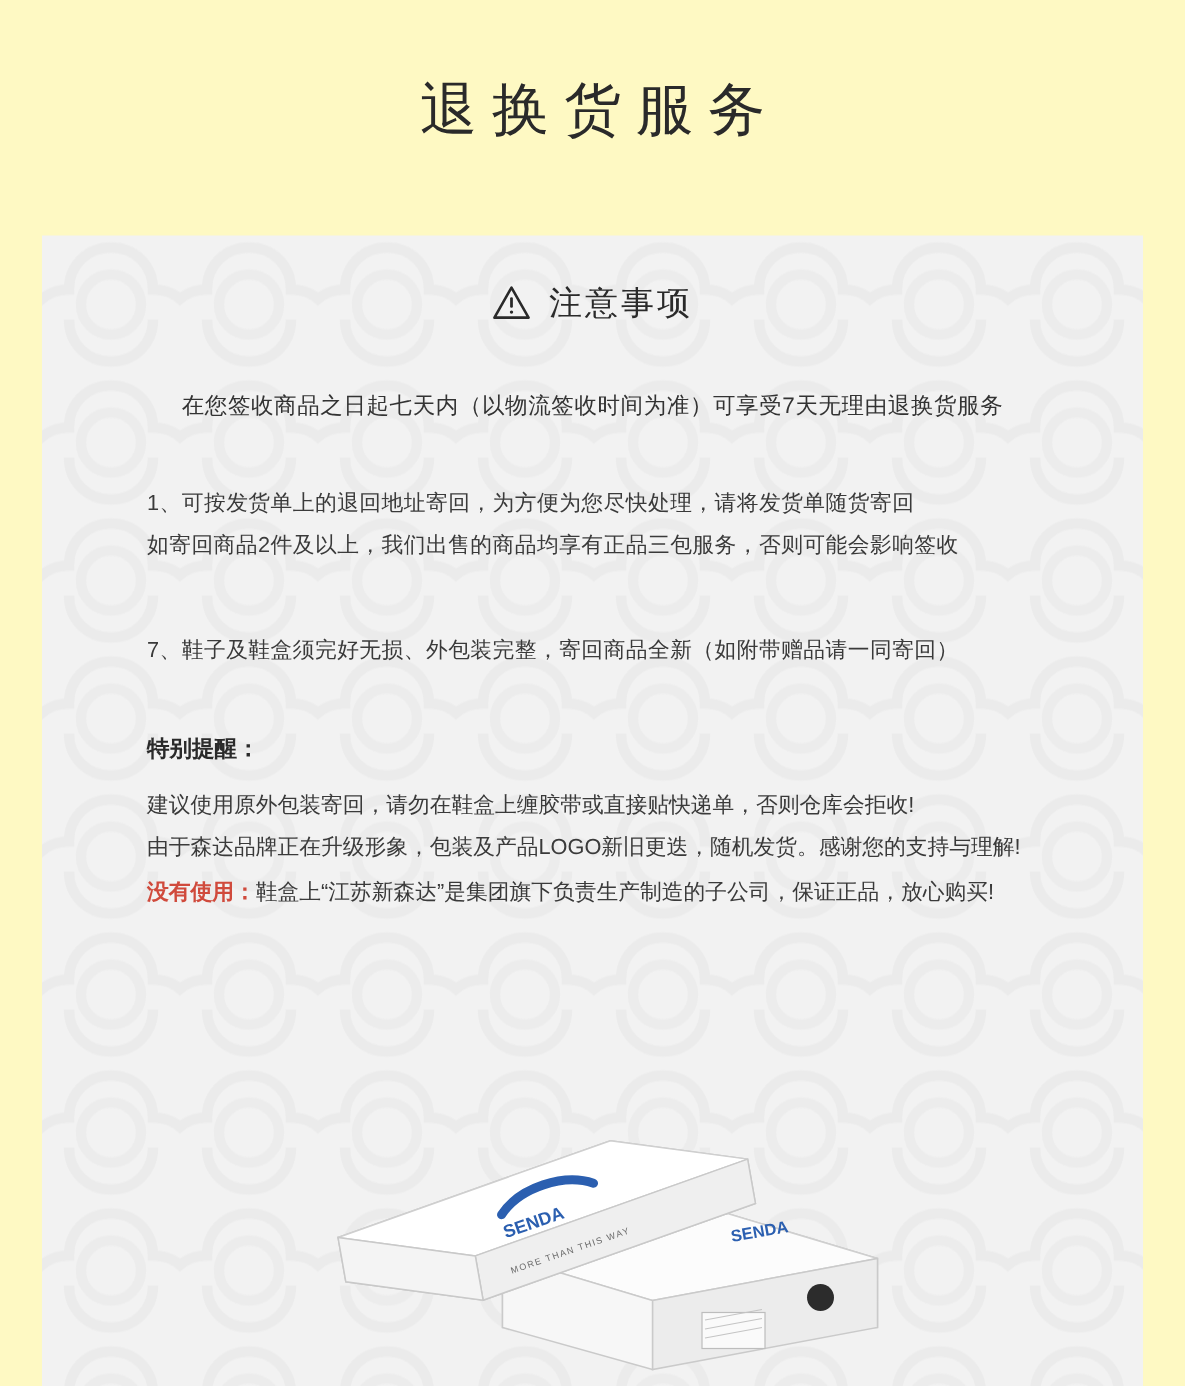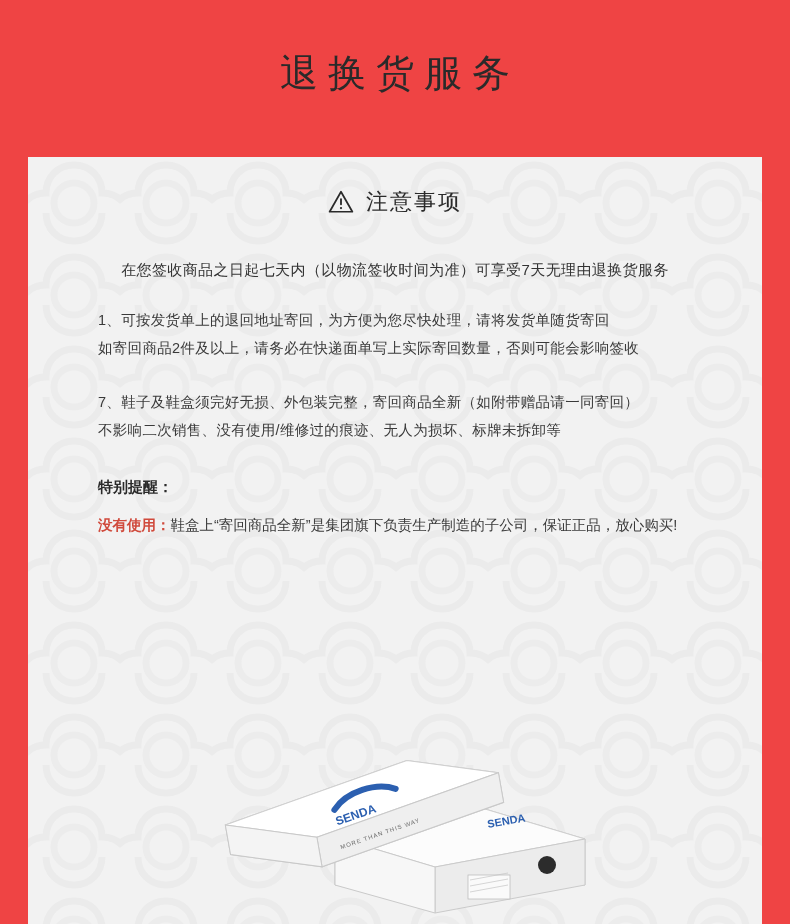--- a/index.html
+++ b/index.html
@@ -12,21 +12,21 @@
     background: #ffffff;
     font-family: "Liberation Sans", sans-serif;
     color: #333333;
     overflow: hidden;
   }
 
   .page {
     position: relative;
     width: 790px;
     height: 924px;
-    background: #ef4444;
+    background: #fef9c3;
   }
 
   
   .page-title {
     text-align: center;
     font-size: 38px;
     letter-spacing: 10px;
     color: #2a2a2a;
     font-weight: normal;
     padding-top: 48px;
@@ -81,21 +81,21 @@
   .lead {
     text-align: center;
     font-size: 15px;
     color: #333333;
     margin-top: 44px;
     letter-spacing: 0.4px;
   }
 
   
   .block {
-    margin-top: 26px;
+    margin-top: 42px;
     padding-left: 44px;
     padding-right: 30px;
   }
   .block .line {
     font-size: 14.5px;
     line-height: 28px;
     color: #3a3a3a;
     letter-spacing: 0.3px;
   }
   .block .line.first {
@@ -171,35 +171,36 @@
           <rect x="11.15" y="8.5" width="1.7" height="6.4" rx="0.8" fill="#2a2a2a"></rect>
           <circle cx="12" cy="17.6" r="1.05" fill="#2a2a2a"></circle>
         </svg>
         <span class="notice-title">注意事项</span>
       </div>
 
       <div class="lead">在您签收商品之日起七天内（以物流签收时间为准）可享受7天无理由退换货服务</div>
 
       <div class="block">
         <div class="line first">1、可按发货单上的退回地址寄回，为方便为您尽快处理，请将发货单随货寄回</div>
-        <div class="line">如寄回商品2件及以上，请务必在快递面单写上实际寄回数量，否则可能会影响签收</div>
+        <div class="line">如寄回商品2件及以上，我们出售的商品均享有正品三包服务，否则可能会影响签收</div>
       </div>
 
       <div class="block">
         <div class="line first">7、鞋子及鞋盒须完好无损、外包装完整，寄回商品全新（如附带赠品请一同寄回）</div>
-        <div class="line">不影响二次销售、没有使用/维修过的痕迹、无人为损坏、标牌未拆卸等</div>
       </div>
 
       <div class="block">
       </div>
 
       <div class="special">
         <div class="special-title">特别提醒：</div>
+        <div class="line">建议使用原外包装寄回，请勿在鞋盒上缠胶带或直接贴快递单，否则仓库会拒收!</div>
+        <div class="line">由于森达品牌正在升级形象，包装及产品LOGO新旧更迭，随机发货。感谢您的支持与理解!</div>
         <div class="line tip-line">
-          <span class="tip-label">没有使用：</span><span>鞋盒上“寄回商品全新”是集团旗下负责生产制造的子公司，保证正品，放心购买!</span>
+          <span class="tip-label">没有使用：</span><span>鞋盒上“江苏新森达”是集团旗下负责生产制造的子公司，保证正品，放心购买!</span>
         </div>
       </div>
 
     </div>
 
     <div class="boxes">
       <svg width="420" height="250" viewBox="0 0 420 250" aria-hidden="true">
 
         <g>
           <polygon points="150,148 300,120 400,150 400,196 150,196" fill="#f6f6f6" stroke="#c9c9c9" stroke-width="1"></polygon>

